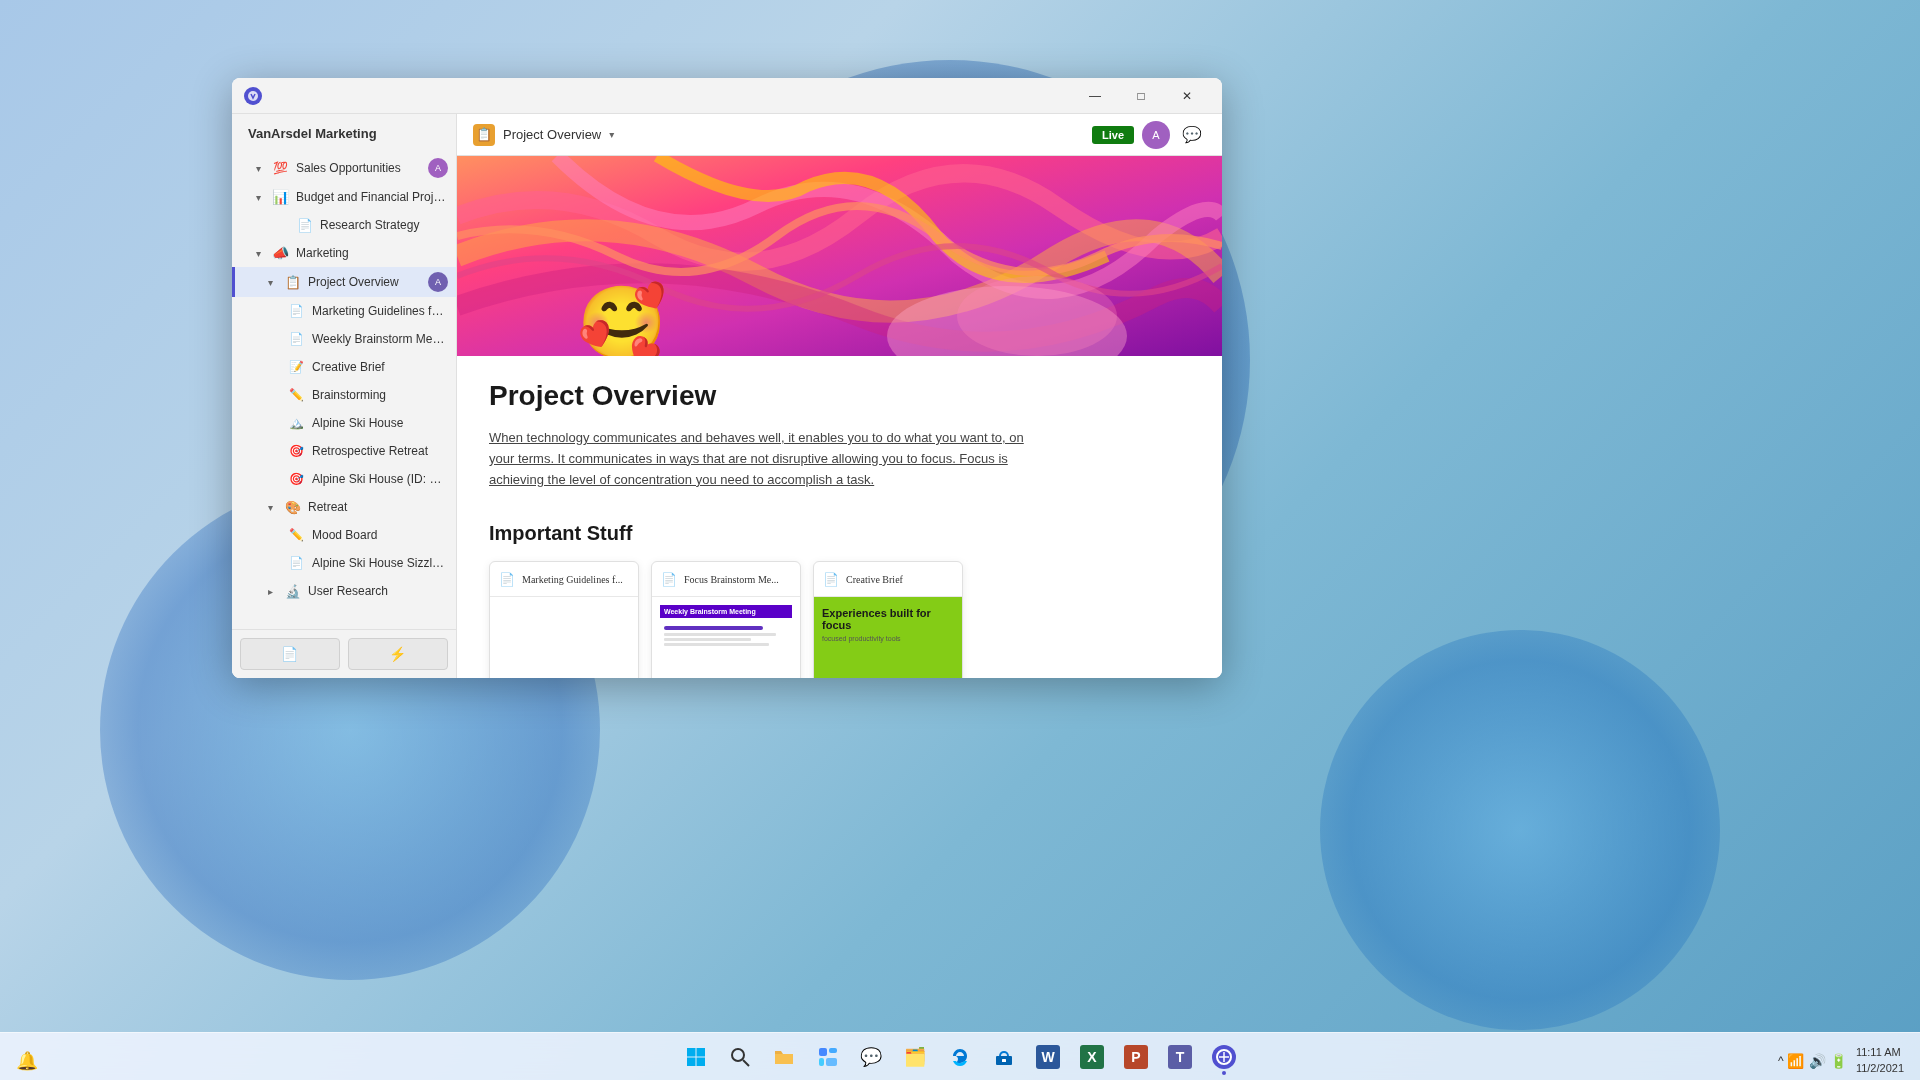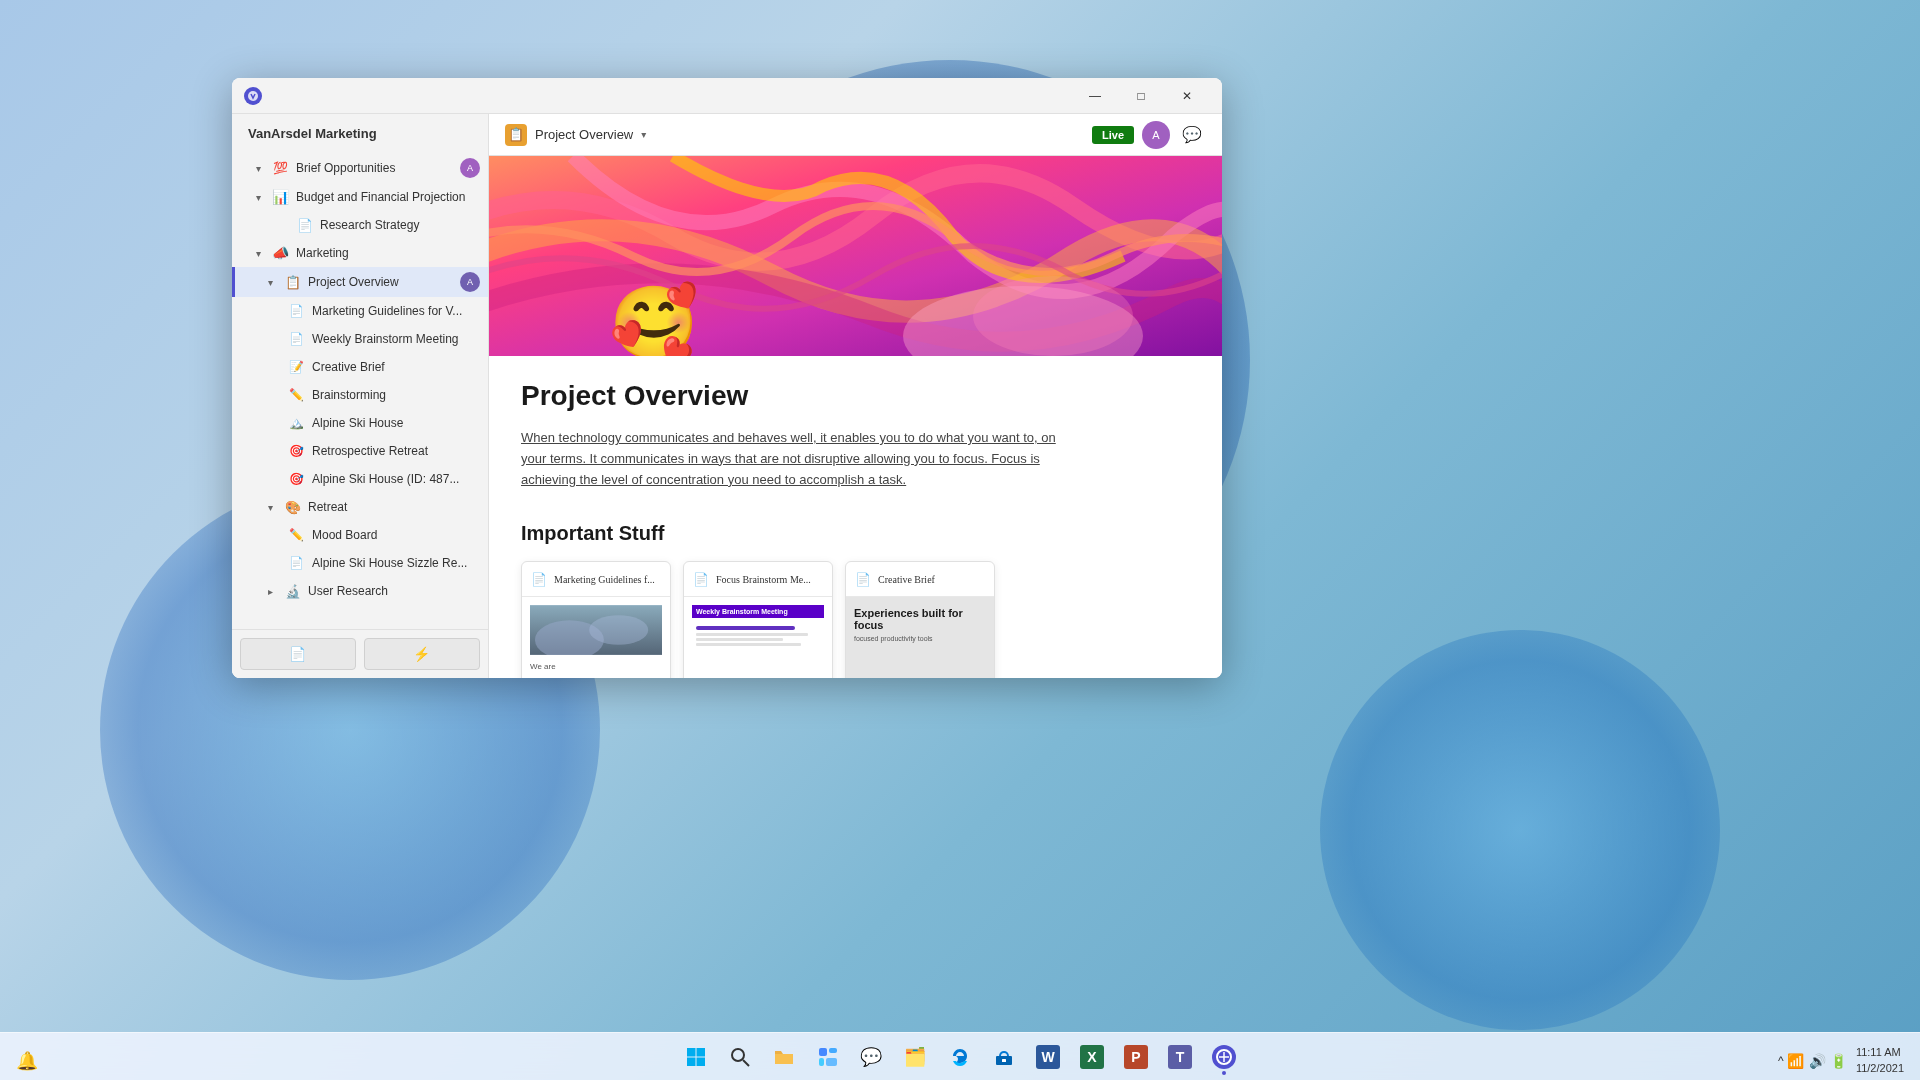--- a/index.html
+++ b/index.html
@@ -78,21 +78,21 @@
 
     
     .main-area {
       display: flex;
       flex: 1;
       overflow: hidden;
     }
 
     
     .sidebar {
-      width: 257px;
+      width: 225px;
       background: #f3f3f3;
       border-right: 1px solid #e0e0e0;
       display: flex;
       flex-direction: column;
       flex-shrink: 0;
       overflow-y: auto;
     }
 
     .sidebar-header {
       padding: 12px 16px;
@@ -387,21 +387,21 @@
       background: #5a00c8;
       color: white;
       font-size: 7px;
       padding: 3px 4px;
       font-weight: 600;
       margin-bottom: 4px;
     }
 
     
     .preview-creative {
-      background: #e5e5e5;
+      background: #84cc16;
       padding: 10px 8px;
     }
     .preview-creative-title {
       font-size: 11px;
       font-weight: 700;
       color: #1a1a1a;
       margin-bottom: 4px;
     }
     .preview-creative-sub {
       font-size: 7px;
@@ -512,21 +512,21 @@
   </div>
 
   <div class="main-area">
 
     <div class="sidebar">
       <div class="sidebar-header">VanArsdel Marketing</div>
 
       <div class="sidebar-item indent-1">
         <span class="sidebar-chevron">▾</span>
         <span class="sidebar-icon">💯</span>
-        <span class="sidebar-label">Brief Opportunities</span>
+        <span class="sidebar-label">Sales Opportunities</span>
         <div class="sidebar-avatar">A</div>
       </div>
 
       <div class="sidebar-item indent-1">
         <span class="sidebar-chevron">▾</span>
         <span class="sidebar-icon" style="font-size:14px;">📊</span>
         <span class="sidebar-label">Budget and Financial Projection</span>
       </div>
 
       <div class="sidebar-item indent-3">
@@ -678,36 +678,20 @@
 
           <h2 class="section-title">Important Stuff</h2>
 
           <div class="cards-row">
 
             <div class="doc-card">
               <div class="doc-card-header">
                 <span class="doc-card-icon icon-blue-doc">📄</span>
                 <span class="doc-card-title">Marketing Guidelines f...</span>
               </div>
-              <div class="doc-card-preview preview-marketing">
-                <div class="preview-marketing-img">
-                  <svg width="100%" height="100%" viewBox="0 0 134 50">
-                    <defs>
-                      <linearGradient id="mktGrad" x1="0" y1="0" x2="0" y2="1">
-                        <stop offset="0%" stop-color="#8aaabb"></stop>
-                        <stop offset="100%" stop-color="#556677"></stop>
-                      </linearGradient>
-                    </defs>
-                    <rect width="134" height="50" fill="url(#mktGrad)"></rect>
-                    <ellipse cx="40" cy="35" rx="35" ry="20" fill="#99aacc" opacity="0.5"></ellipse>
-                    <ellipse cx="90" cy="25" rx="30" ry="15" fill="#aabbdd" opacity="0.4"></ellipse>
-                  </svg>
-                </div>
-                <div class="doc-card-preview-text">We are</div>
-              </div>
             </div>
 
             <div class="doc-card">
               <div class="doc-card-header">
                 <span class="doc-card-icon icon-purple-doc">📄</span>
                 <span class="doc-card-title">Focus Brainstorm Me...</span>
               </div>
               <div class="doc-card-preview preview-weekly">
                 <div class="preview-weekly-header">Weekly Brainstorm Meeting</div>
                 <div style="padding: 4px;">

